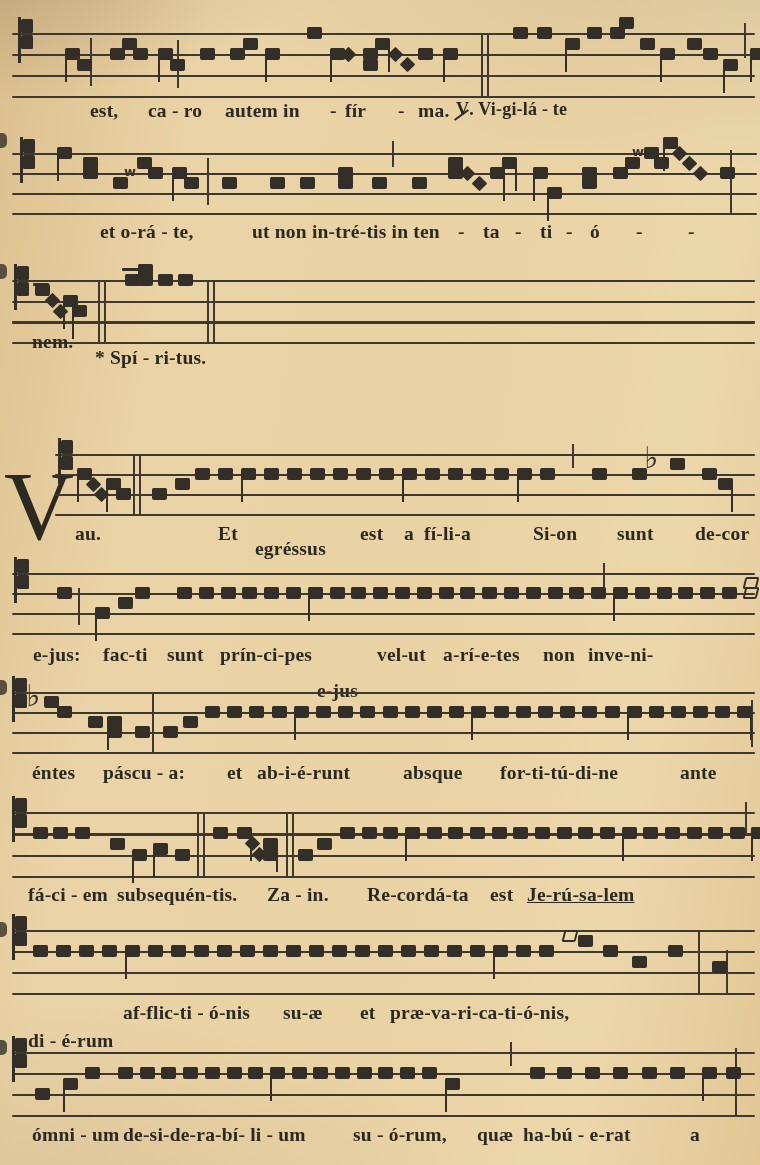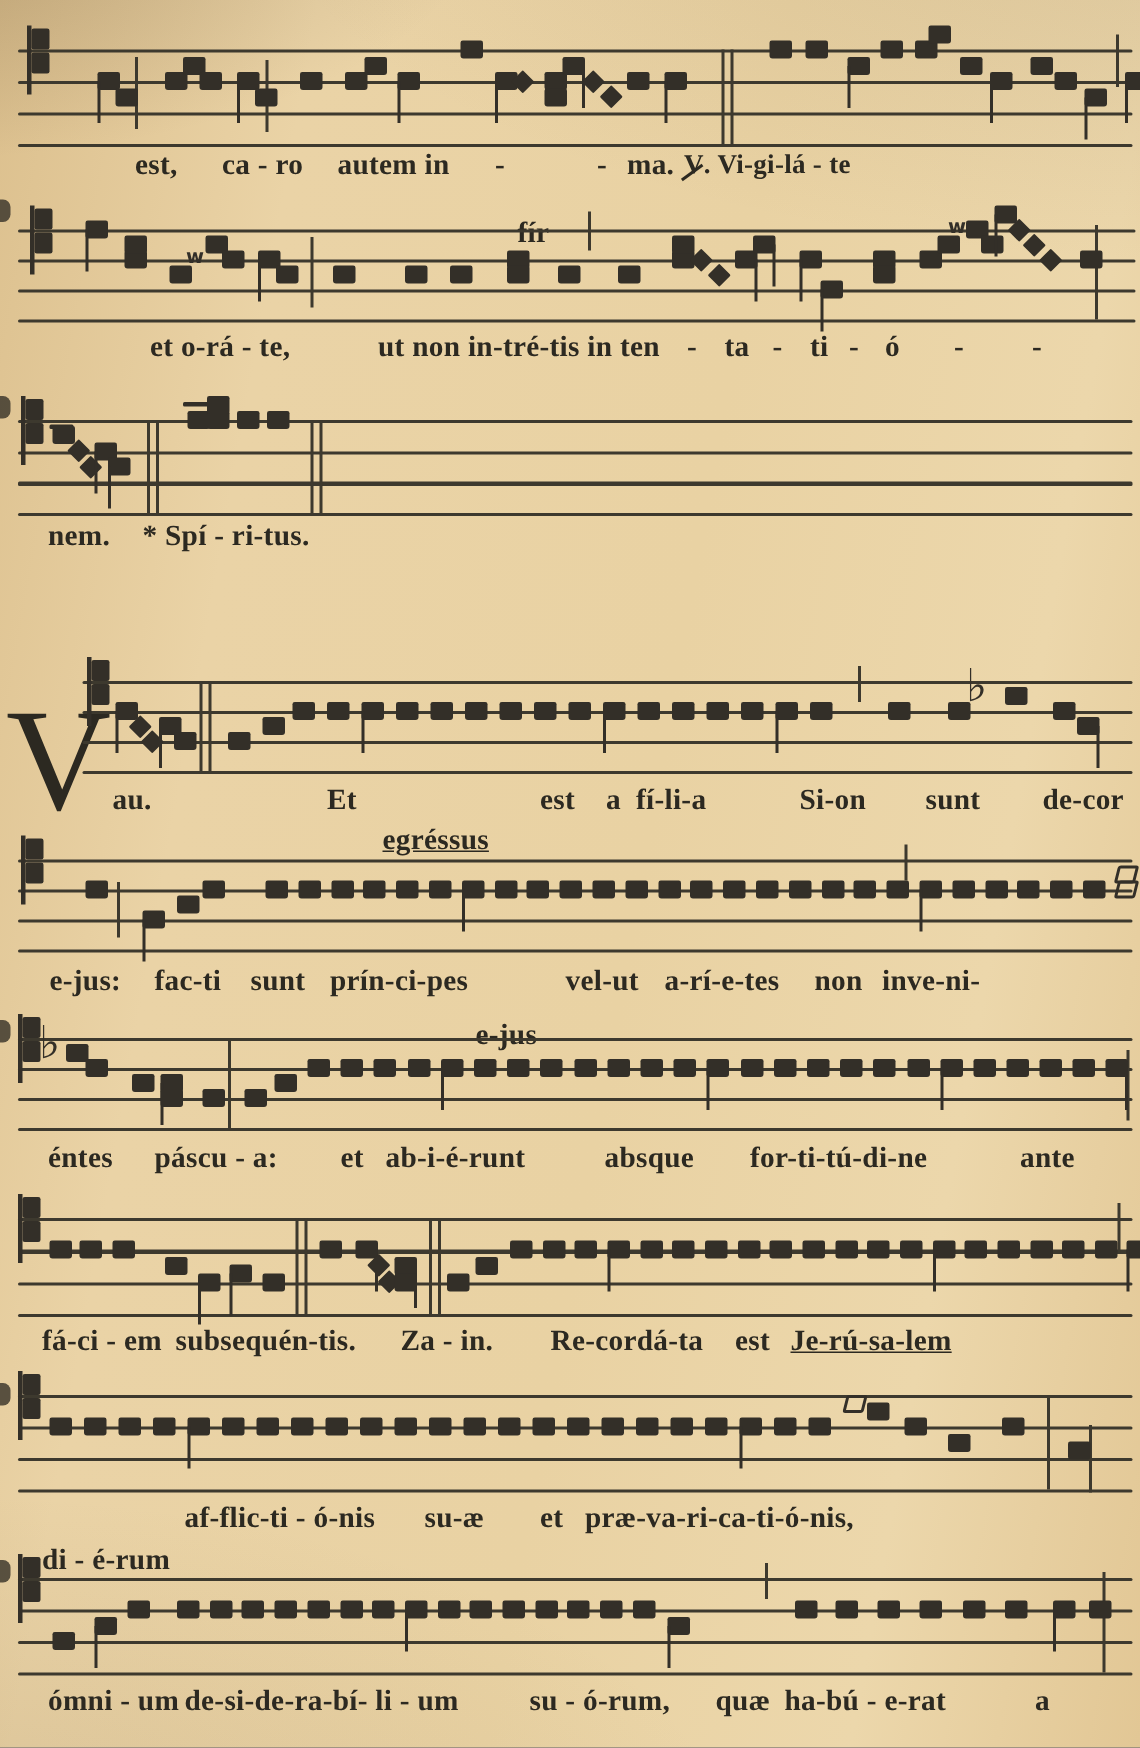--- a/index.html
+++ b/index.html
@@ -94,21 +94,21 @@
       <div class="sq" style="left: 687px; top: 37.5px;"></div>
       <div class="sq" style="left: 703px; top: 48px;"></div>
       <div class="sq" style="left: 723px; top: 58.5px;"></div>
       <div class="stem" style="left: 722.5px; top: 64.5px; height: 28px;"></div>
       <div class="sq" style="left: 750px; top: 48px;"></div>
       <div class="stem" style="left: 749.5px; top: 54px; height: 28px;"></div>
       <div class="lyric" style="left: 90px; top: 100px;">est,</div>
       <div class="lyric" style="left: 148px; top: 100px;">ca - ro</div>
       <div class="lyric" style="left: 225px; top: 100px;">autem in</div>
       <div class="lyric" style="left: 330px; top: 100px;">-</div>
-      <div class="lyric" style="left: 345px; top: 100px; margin-top: 45px;">fír</div>
+      <div class="lyric" style="left: 345px; top: 100px;">fír</div>
       <div class="lyric" style="left: 398px; top: 100px;">-</div>
       <div class="lyric" style="left: 418px; top: 100px;">ma.</div>
       <div class="lyric" style="left: 456px; top: 100px; font-size: 18px;"><span class="vv">V</span>. Vi-gi-lá - te</div>
       <div class="line" style="left: 12px; top: 153px; width: 745px;"></div>
       <div class="line" style="left: 12px; top: 173px; width: 745px;"></div>
       <div class="line" style="left: 12px; top: 193px; width: 745px;"></div>
       <div class="line" style="left: 12px; top: 213px; width: 745px;"></div>
       <div class="clefbar" style="left: 20px; top: 137px; height: 46px;"></div>
       <div class="clefsq" style="left: 23px; top: 139px;"></div>
       <div class="clefsq" style="left: 23px; top: 155px;"></div>
@@ -186,21 +186,21 @@
       <div class="dm" style="left: 55px; top: 305.55px;"></div>
       <div class="sq" style="left: 63px; top: 294.7px;"></div>
       <div class="stem" style="left: 62.5px; top: 300.7px; height: 28px;"></div>
       <div class="sq" style="left: 72px; top: 305.05px;"></div>
       <div class="stem" style="left: 71.5px; top: 311.05px; height: 28px;"></div>
       <div class="sq" style="left: 125px; top: 274px;"></div>
       <div class="sq" style="left: 138px; top: 274px;"></div>
       <div class="sq" style="left: 138px; top: 263.65px;"></div>
       <div class="sq" style="left: 158px; top: 274px;"></div>
       <div class="sq" style="left: 178px; top: 274px;"></div>
-      <div class="lyric" style="left: 32px; top: 347px;">nem.</div>
+      <div class="lyric" style="left: 32px; top: 331px;">nem.</div>
       <div class="lyric" style="left: 95px; top: 347px;">* Spí - ri-tus.</div>
       <div class="line" style="left: 55px; top: 454px; width: 700px;"></div>
       <div class="line" style="left: 55px; top: 474px; width: 700px;"></div>
       <div class="line" style="left: 55px; top: 494px; width: 700px;"></div>
       <div class="line" style="left: 55px; top: 514px; width: 700px;"></div>
       <div class="clefbar" style="left: 58px; top: 438px; height: 46px;"></div>
       <div class="clefsq" style="left: 61px; top: 440px;"></div>
       <div class="clefsq" style="left: 61px; top: 456px;"></div>
       <div class="flat" style="left: 644px; top: 443px;">♭</div>
       <div class="bar" style="left: 133px; top: 454px; height: 60px;"></div>
@@ -235,21 +235,21 @@
       <div class="stem" style="left: 516.5px; top: 474px; height: 28px;"></div>
       <div class="sq" style="left: 540px; top: 468px;"></div>
       <div class="sq" style="left: 592px; top: 468px;"></div>
       <div class="sq" style="left: 632px; top: 468px;"></div>
       <div class="sq" style="left: 670px; top: 458px;"></div>
       <div class="sq" style="left: 702px; top: 468px;"></div>
       <div class="sq" style="left: 718px; top: 478px;"></div>
       <div class="stem" style="left: 731px; top: 484px; height: 28px;"></div>
       <div class="lyric" style="left: 75px; top: 523px;">au.</div>
       <div class="lyric" style="left: 218px; top: 523px;">Et</div>
-      <div class="lyric" style="left: 255px; top: 550px; text-decoration: underline;">egréssus</div>
+      <div class="lyric" style="left: 255px; top: 538px;">egréssus</div>
       <div class="lyric" style="left: 360px; top: 523px;">est</div>
       <div class="lyric" style="left: 404px; top: 523px;">a</div>
       <div class="lyric" style="left: 424px; top: 523px;">fí-li-a</div>
       <div class="lyric" style="left: 533px; top: 523px;">Si-on</div>
       <div class="lyric" style="left: 617px; top: 523px;">sunt</div>
       <div class="lyric" style="left: 695px; top: 523px;">de-cor</div>
       <div class="line" style="left: 12px; top: 573px; width: 743px;"></div>
       <div class="line" style="left: 12px; top: 593px; width: 743px;"></div>
       <div class="line" style="left: 12px; top: 613px; width: 743px;"></div>
       <div class="line" style="left: 12px; top: 633px; width: 743px;"></div>

